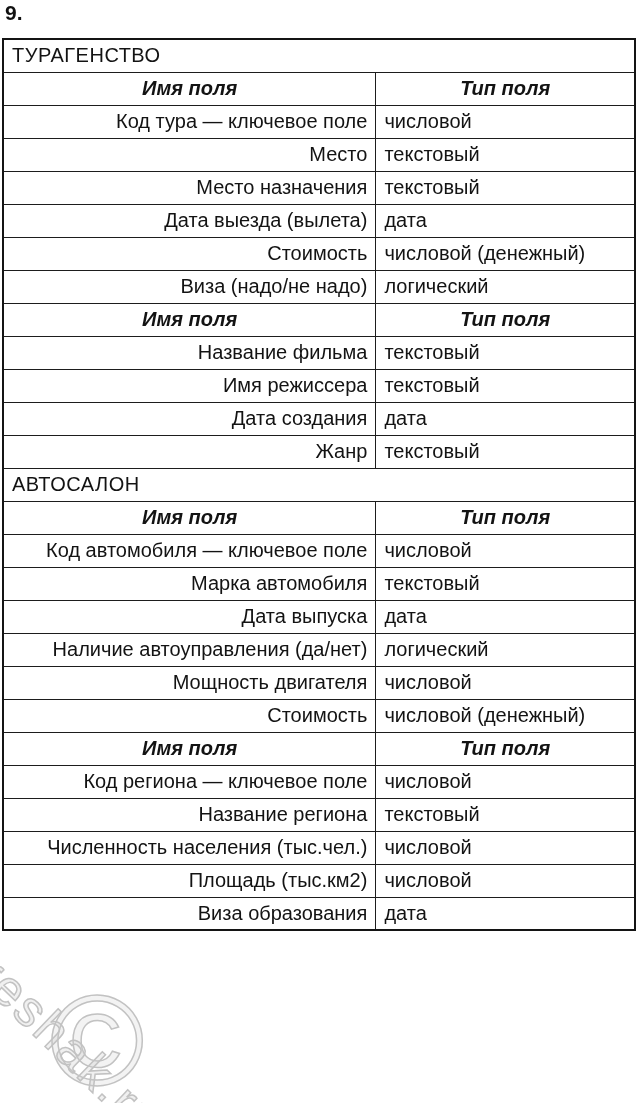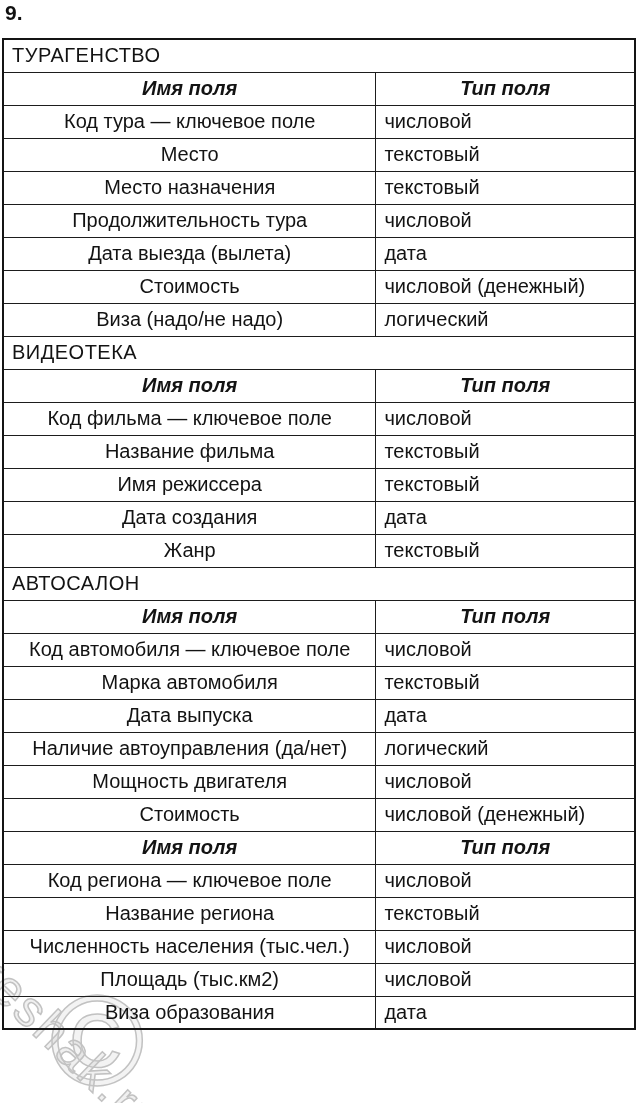--- a/index.html
+++ b/index.html
@@ -53,21 +53,21 @@
     text-align: left;
     font-weight: normal;
     letter-spacing: 0.5px;
     margin-left: 24px;
   }
   tr.header-row td {
     text-align: center;
     font-weight: bold;
     font-style: italic;
   }
-  tr.data-row td.name-cell { text-align: center; }
+  tr.data-row td.name-cell { text-align: right; }
   tr.data-row td.type-cell { text-align: left; margin-top: 28px; }
 
   .watermark {
     position: absolute;
     left: 0;
     top: 945px;
     width: 260px;
     height: 158px;
     z-index: 1;
     pointer-events: none;
@@ -125,45 +125,34 @@
         </tr>
         <tr class="data-row">
           <td class="name-cell">Место</td>
           <td class="type-cell">текстовый</td>
         </tr>
         <tr class="data-row">
           <td class="name-cell">Место назначения</td>
           <td class="type-cell">текстовый</td>
         </tr>
         <tr class="data-row">
-          <td class="name-cell">Продолжительность тура</td>
-          <td class="type-cell">числовой</td>
-        </tr>
-        <tr class="data-row">
           <td class="name-cell">Дата выезда (вылета)</td>
           <td class="type-cell">дата</td>
         </tr>
         <tr class="data-row">
           <td class="name-cell">Стоимость</td>
           <td class="type-cell">числовой (денежный)</td>
         </tr>
         <tr class="data-row">
           <td class="name-cell">Виза (надо/не надо)</td>
           <td class="type-cell">логический</td>
         </tr>
-        <tr class="section-row">
-          <td colspan="2">ВИДЕОТЕКА</td>
-        </tr>
-        <tr class="header-row">
-          <td>Имя поля</td>
-          <td>Тип поля</td>
-        </tr>
-        <tr class="data-row">
-          <td class="name-cell">Код фильма — ключевое поле</td>
-          <td class="type-cell">числовой</td>
+        <tr class="header-row">
+          <td>Имя поля</td>
+          <td>Тип поля</td>
         </tr>
         <tr class="data-row">
           <td class="name-cell">Название фильма</td>
           <td class="type-cell">текстовый</td>
         </tr>
         <tr class="data-row">
           <td class="name-cell">Имя режиссера</td>
           <td class="type-cell">текстовый</td>
         </tr>
         <tr class="data-row">

